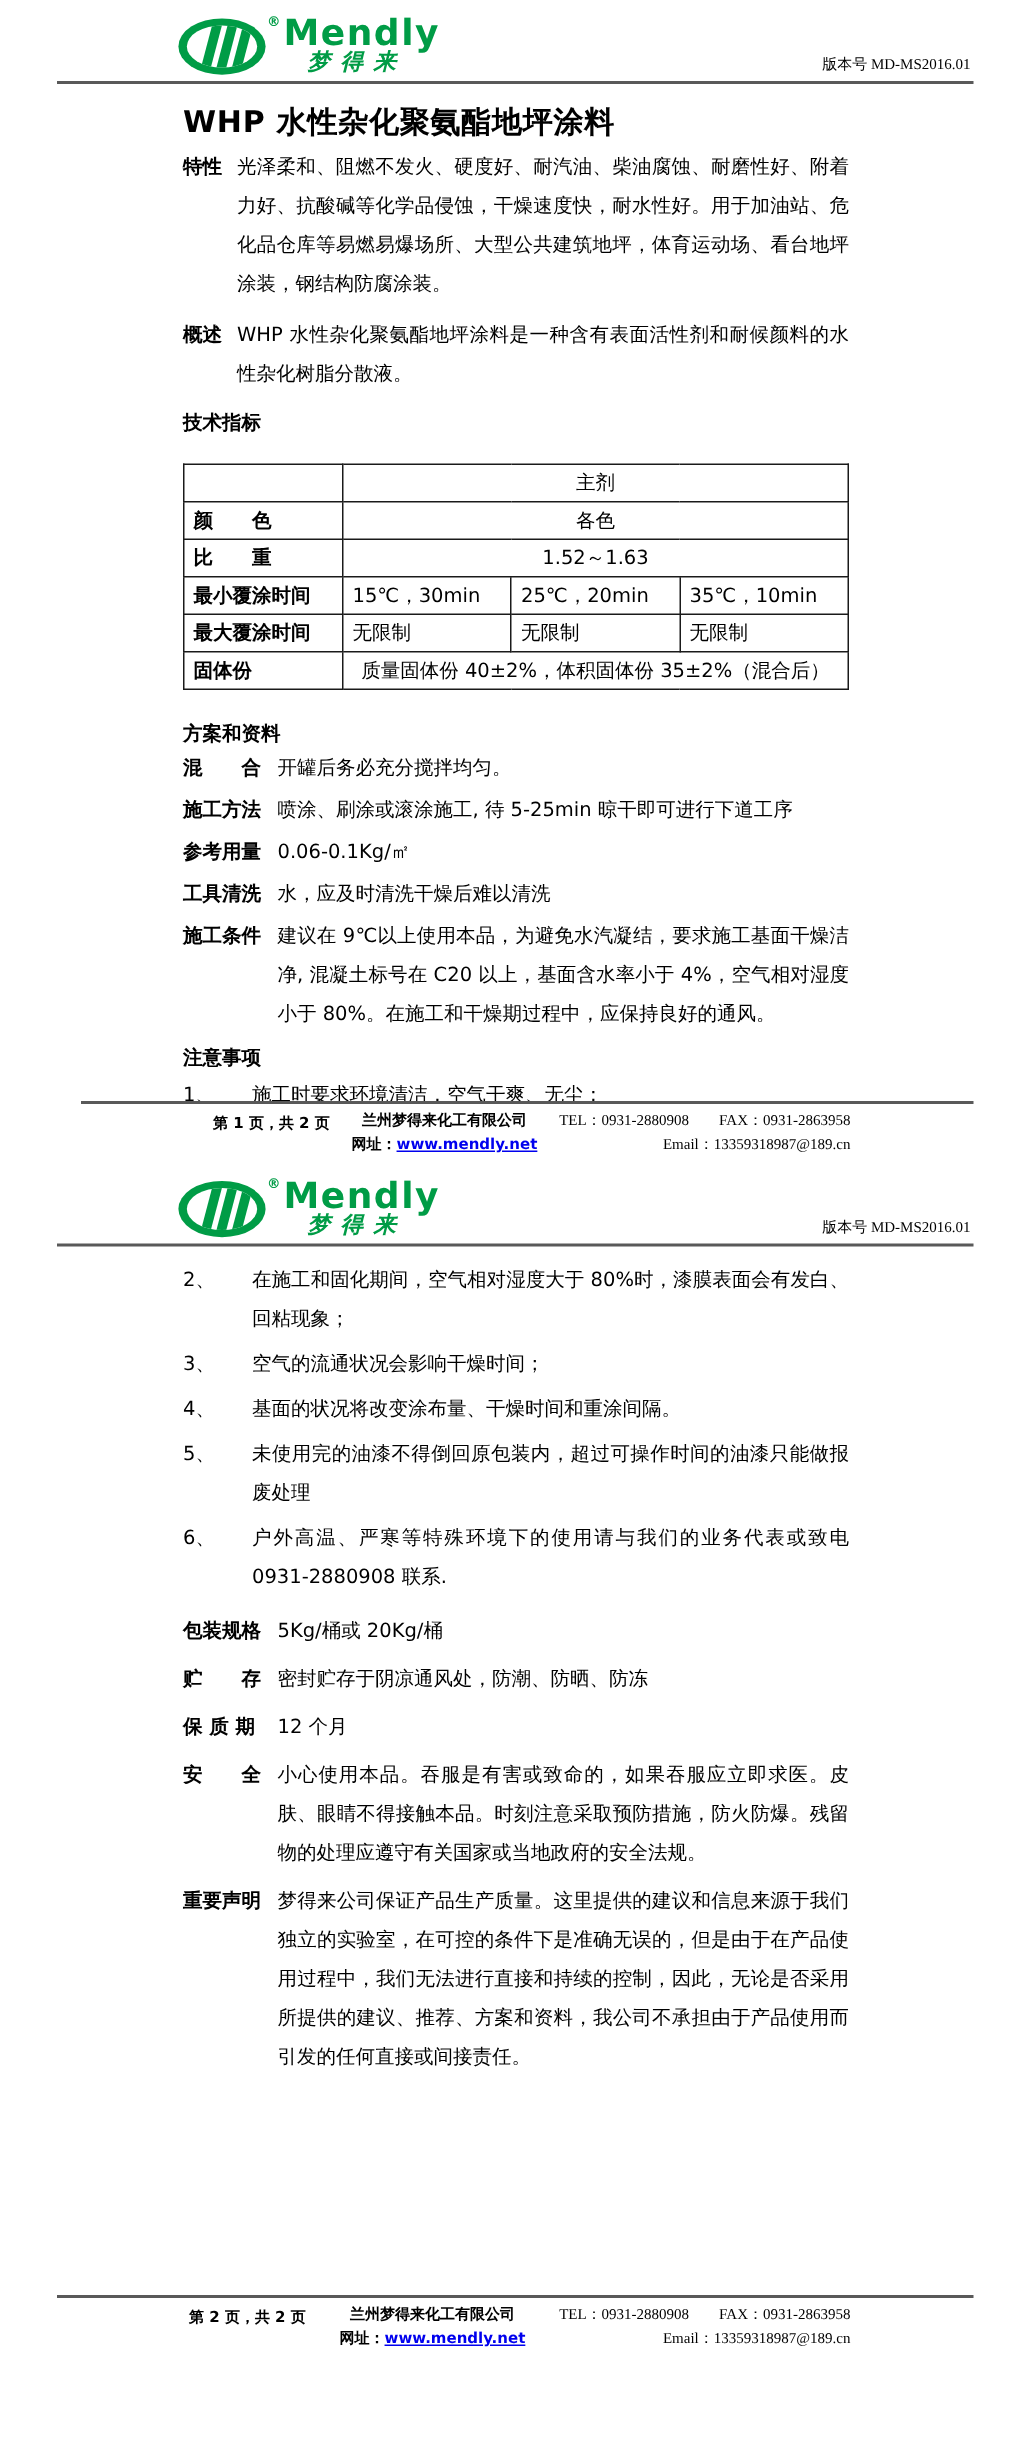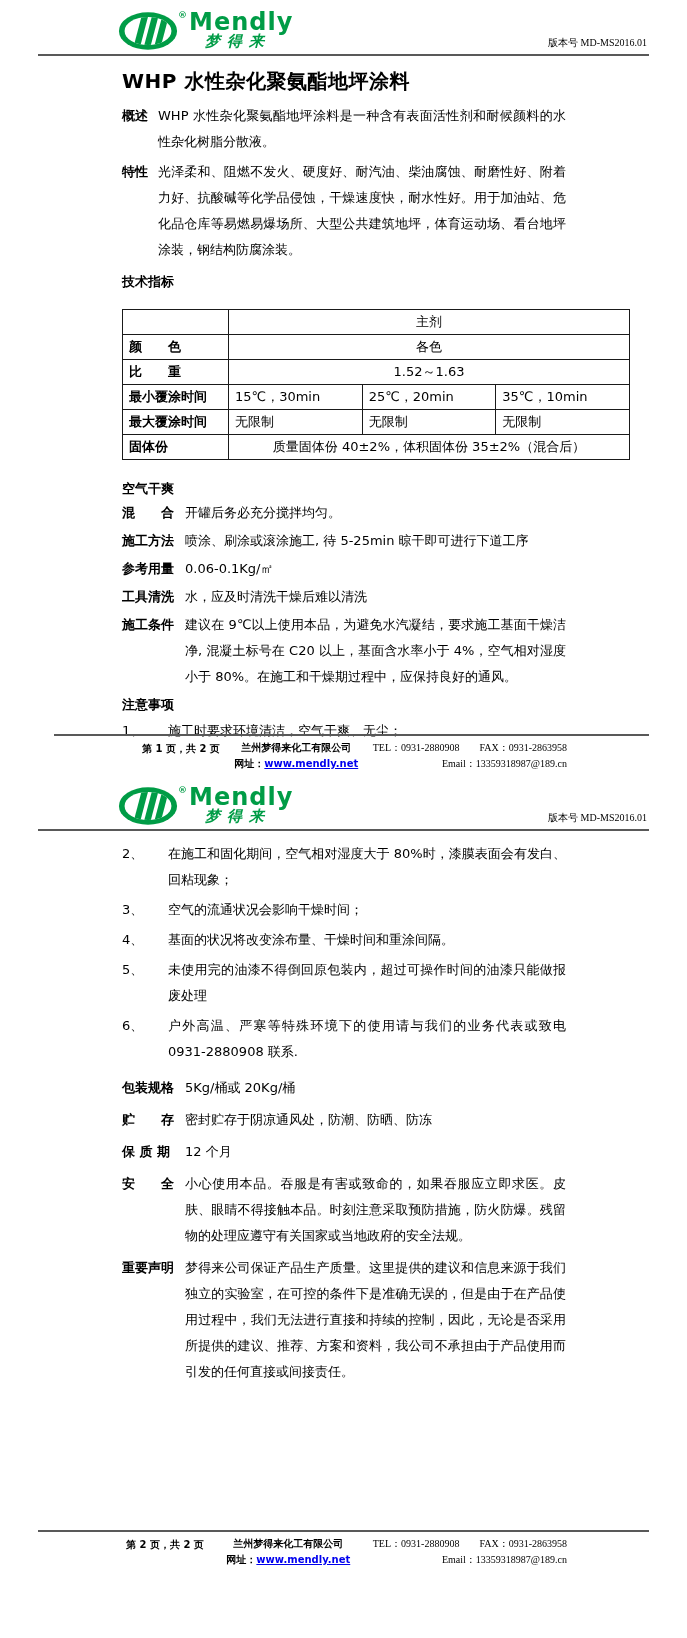--- a/index.html
+++ b/index.html
@@ -36,21 +36,21 @@
   .def .w36 { width:36px; }
   .def .w63 { width:63px; }
   .def .w46 { width:46px; font-weight:normal; }
   .def p { line-height:26px; text-align:justify; }
 
   .mt-overview { margin-top:8px; }
   .mt-features { margin-top:4px; }
   .sec-heading { font-weight:bold; font-size:13px; }
   .mt-tech { margin-top:10px; }
 
-  .tech-table { border-collapse:collapse; table-layout:fixed; width:508px; margin-top:18px; }
+  .tech-table { border-collapse:collapse; table-layout:fixed; width:444px; margin-top:18px; }
   .tech-table td { border:1px solid #1a1a1a; height:25px; padding:0 6px; font-size:13px; }
   .tech-table td.c { text-align:center; }
   .tech-table td.lbl { font-weight:bold; white-space:pre-wrap; }
 
   .mt-constr { margin-top:20px; }
   .constr-row { margin-top:2px; }
   .mt-notes { margin-top:6px; }
   .note-row { margin-top:4px; }
   .mt-notes2 { margin-top:10px; }
   .mt-specs { margin-top:10px; }
@@ -97,28 +97,28 @@
         <div class="brand-cn">梦得来</div>
       </span>
     </div>
     <div class="version">版本号 MD-MS2016.01</div>
   </header>
   <hr class="rule">
 
   <main class="content">
     <h1 class="page-title">WHP 水性杂化聚氨酯地坪涂料</h1>
 
+    <div class="def mt-features">
+      <span class="label w36">特性</span>
+      <p>光泽柔和、阻燃不发火、硬度好、耐汽油、柴油腐蚀、耐磨性好、附着力好、抗酸碱等化学品侵蚀，干燥速度快，耐水性好。用于加油站、危化品仓库等易燃易爆场所、大型公共建筑地坪，体育运动场、看台地坪涂装，钢结构防腐涂装。</p>
+    </div>
+
     <div class="def mt-overview">
       <span class="label w36">概述</span>
       <p>WHP 水性杂化聚氨酯地坪涂料是一种含有表面活性剂和耐候颜料的水性杂化树脂分散液。</p>
-    </div>
-
-    <div class="def mt-features">
-      <span class="label w36">特性</span>
-      <p>光泽柔和、阻燃不发火、硬度好、耐汽油、柴油腐蚀、耐磨性好、附着力好、抗酸碱等化学品侵蚀，干燥速度快，耐水性好。用于加油站、危化品仓库等易燃易爆场所、大型公共建筑地坪，体育运动场、看台地坪涂装，钢结构防腐涂装。</p>
     </div>
 
     <div class="sec-heading mt-tech">技术指标</div>
 
     <table class="tech-table">
       <colgroup>
           <col style="width:106px">
           <col>
           <col>
           <col>
@@ -148,21 +148,21 @@
         <td>无限制</td>
         <td>无限制</td>
       </tr>
       <tr>
         <td class="lbl">固体份</td>
         <td class="c" colspan="3">质量固体份 40±2%，体积固体份 35±2%（混合后）</td>
       </tr>
     </tbody>
       </table>
 
-    <div class="sec-heading mt-constr">空气干爽</div>
+    <div class="sec-heading mt-constr">方案和资料</div>
 
     <div class="def constr-row">
       <span class="label w63">混　　合</span>
       <p>开罐后务必充分搅拌均匀。</p>
     </div>
     <div class="def constr-row">
       <span class="label w63">施工方法</span>
       <p>喷涂、刷涂或滚涂施工, 待 5-25min 晾干即可进行下道工序</p>
     </div>
     <div class="def constr-row">

